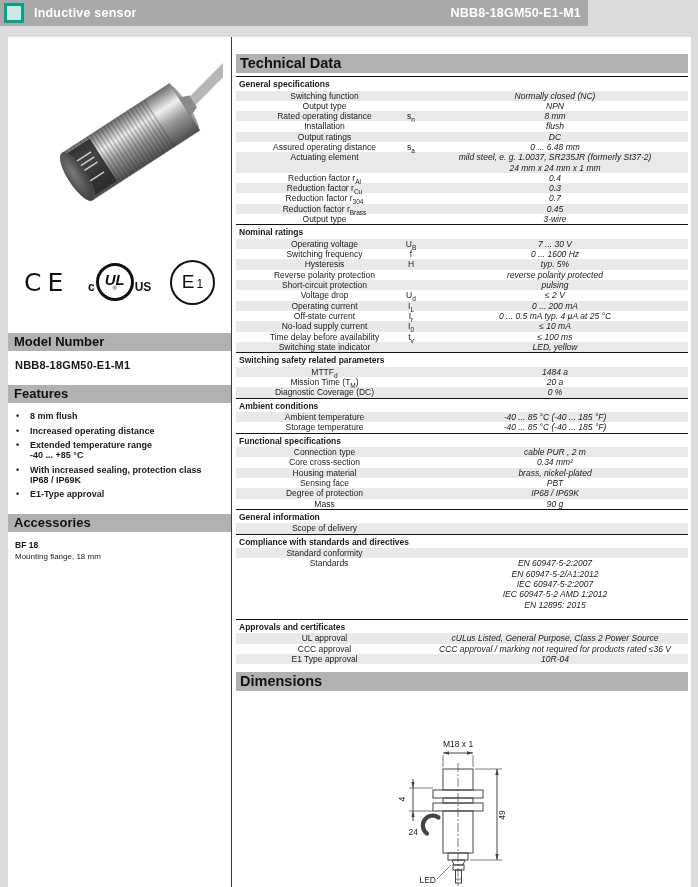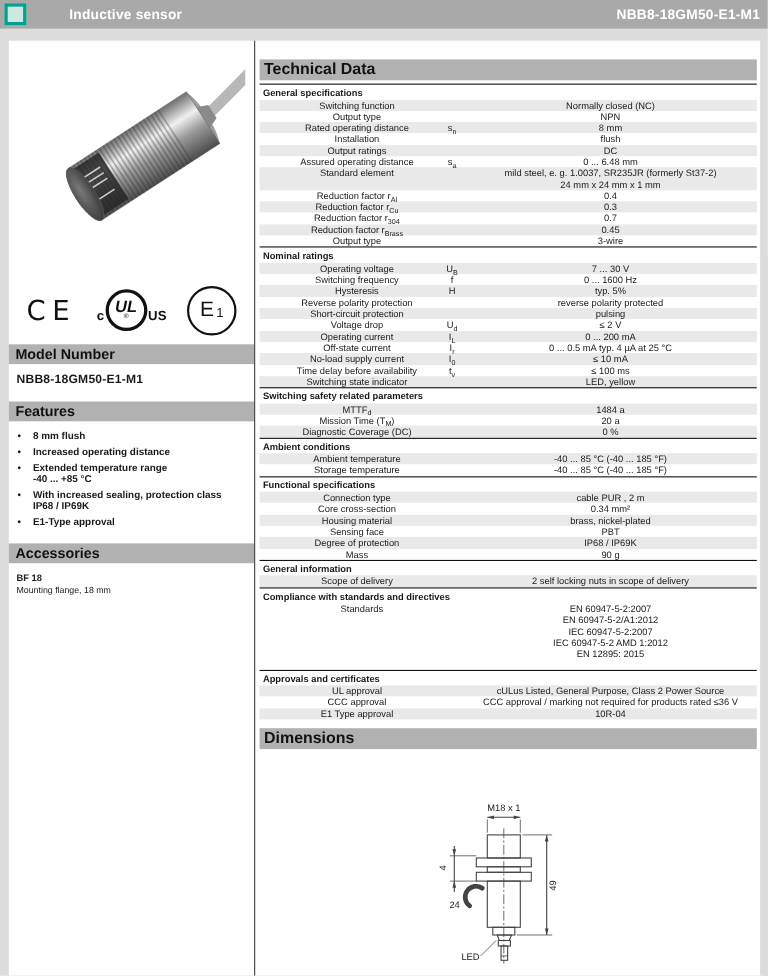--- a/index.html
+++ b/index.html
@@ -7,21 +7,21 @@
   }
   html,body{margin:0;padding:0;}
   body{
     width:698px;height:887px;overflow:hidden;position:relative;
     background:var(--page-bg);
     font-family:"Liberation Sans", sans-serif;
     color:#1a1a1a;
     -webkit-font-smoothing:antialiased;
   }
   
-  .header-bar{position:absolute;top:0;left:0;width:698px;height:26px;background:var(--bar);display:flex;align-items:center;gap:29px;}
+  .header-bar{position:absolute;top:0;left:0;width:588px;height:26px;background:var(--bar);display:flex;align-items:center;}
   .prod-icon{width:14px;height:14px;background:#cde8e0;border:3px solid var(--accent);margin-left:4px;flex:none;}
   .header-title{color:#fff;font-weight:bold;font-size:12.5px;margin-left:10px;letter-spacing:.2px;}
   .header-part{color:#fff;font-weight:bold;font-size:12.5px;margin-left:auto;margin-right:7px;letter-spacing:.2px;}
   
   .page{position:absolute;top:37px;left:8px;width:683px;height:850px;background:#fff;}
   .left-col{position:absolute;left:0;top:1px;width:223px;height:100%;}
   .right-col{position:absolute;left:223px;top:0;right:0;bottom:0;border-left:1px solid #3c3c3c;padding:17px 3px 0 4px;box-sizing:border-box;}
   
   .band{background:var(--band);font-weight:bold;font-size:14.5px;height:19px;line-height:19px;padding-left:4px;color:#111;}
   .band-left{background:var(--band);font-weight:bold;font-size:13px;height:18px;line-height:18px;padding-left:6px;color:#111;}
@@ -30,39 +30,39 @@
   .logos{margin:20px 16px 0 16px;height:58px;display:flex;align-items:center;justify-content:space-between;}
   .ce-mark{font-size:25px;letter-spacing:6px;font-weight:normal;color:#111;font-family:"DejaVu Sans",sans-serif;}
   .ul-group{display:flex;align-items:flex-end;}
   .ul-c,.ul-us{font-weight:bold;font-size:12px;color:#111;line-height:12px;margin-bottom:8px;}
   .ul-circle{width:32px;height:32px;border:3.5px solid #111;border-radius:50%;display:flex;flex-direction:column;align-items:center;justify-content:center;margin:0 1px;}
   .ul-text{font-weight:bold;font-style:italic;font-size:15px;line-height:13px;color:#111;}
   .ul-r{font-size:6px;line-height:5px;color:#111;}
   .e1-circle{width:41px;height:41px;border:2px solid #111;border-radius:50%;display:flex;align-items:center;justify-content:center;}
   .e1-e{font-size:19px;color:#111;}
   .e1-1{font-size:12px;color:#111;margin-left:2px;margin-top:3px;}
-  .mn-band{margin-top:2px;}
+  .mn-band{margin-top:22px;}
   .model-value{font-weight:bold;font-size:11px;margin:8px 0 0 7px;letter-spacing:.2px;}
   .ft-band{margin-top:14px;}
   .features-list{list-style:none;margin:8px 0 0 0;padding:0;}
   .feat{display:flex;font-weight:bold;font-size:9px;line-height:10px;margin:0 6px 4.5px 8px;}
   .bullet{width:14px;flex:none;}
   .ac-band{margin-top:15px;}
   .acc-name{font-weight:bold;font-size:8.5px;margin:8px 0 0 7px;}
   .acc-desc{font-size:8px;margin:2px 0 0 7px;}
   
   .spec-table{margin-top:3px;}
   .sec-title{border-top:1px solid #111;font-weight:bold;font-size:8.5px;padding:2px 0 1.5px 3px;}
   .sec.gap{margin-top:9px;}
   .spec-row{display:flex;font-size:8.5px;line-height:10.3px;min-height:10.3px;text-align:center;}
   .spec-row.odd{background:var(--stripe);}
   .c-label{box-sizing:border-box;width:164px;padding-left:13px;flex:none;}
   .c-label.ind2{padding-left:22px;}
   .c-sym{width:22px;flex:none;}
-  .c-val{flex:1;}
+  .c-val{flex:1;font-style:italic;}
   sub{font-size:6.5px;line-height:0;}
   
   .dim-band{margin-top:8px;}
   .dim-svg{display:block;margin:42px 0 0 94px;}
   .dim-svg text{font-family:"Liberation Sans",sans-serif;font-size:8.5px;fill:#222;}
 </style>
 </head>
 <body>
 
 <div class="header-bar">
@@ -188,21 +188,21 @@
             <div class="c-label">Output ratings</div>
             <div class="c-sym"></div>
             <div class="c-val">DC</div>
           </div>
           <div class="spec-row">
             <div class="c-label">Assured operating distance</div>
             <div class="c-sym">s<sub>a</sub></div>
             <div class="c-val">0 ... 6.48 mm</div>
           </div>
           <div class="spec-row odd">
-            <div class="c-label">Standard element</div>
+            <div class="c-label">Actuating element</div>
             <div class="c-sym"></div>
             <div class="c-val">mild steel, e. g. 1.0037, SR235JR (formerly St37-2)<br>24 mm x 24 mm x 1 mm</div>
           </div>
           <div class="spec-row">
             <div class="c-label">Reduction factor r<sub>Al</sub></div>
             <div class="c-sym"></div>
             <div class="c-val">0.4</div>
           </div>
           <div class="spec-row odd">
             <div class="c-label">Reduction factor r<sub>Cu</sub></div>
@@ -345,25 +345,29 @@
             <div class="c-label">Mass</div>
             <div class="c-sym"></div>
             <div class="c-val">90 g</div>
           </div>
         </div>
         <div class="sec">
           <div class="sec-title">General information</div>
           <div class="spec-row odd">
             <div class="c-label">Scope of delivery</div>
             <div class="c-sym"></div>
-            <div class="c-val">2 self locking nuts in scope of delivery</div>
           </div>
         </div>
         <div class="sec">
           <div class="sec-title">Compliance with standards and directives</div>
+          <div class="spec-row odd">
+            <div class="c-label">Standard conformity</div>
+            <div class="c-sym"></div>
+            <div class="c-val"></div>
+          </div>
           <div class="spec-row">
             <div class="c-label ind2">Standards</div>
             <div class="c-sym"></div>
             <div class="c-val">EN 60947-5-2:2007<br>EN 60947-5-2/A1:2012<br>IEC 60947-5-2:2007<br>IEC 60947-5-2 AMD 1:2012<br>EN 12895: 2015</div>
           </div>
         </div>
         <div class="sec gap">
           <div class="sec-title">Approvals and certificates</div>
           <div class="spec-row odd">
             <div class="c-label">UL approval</div>

